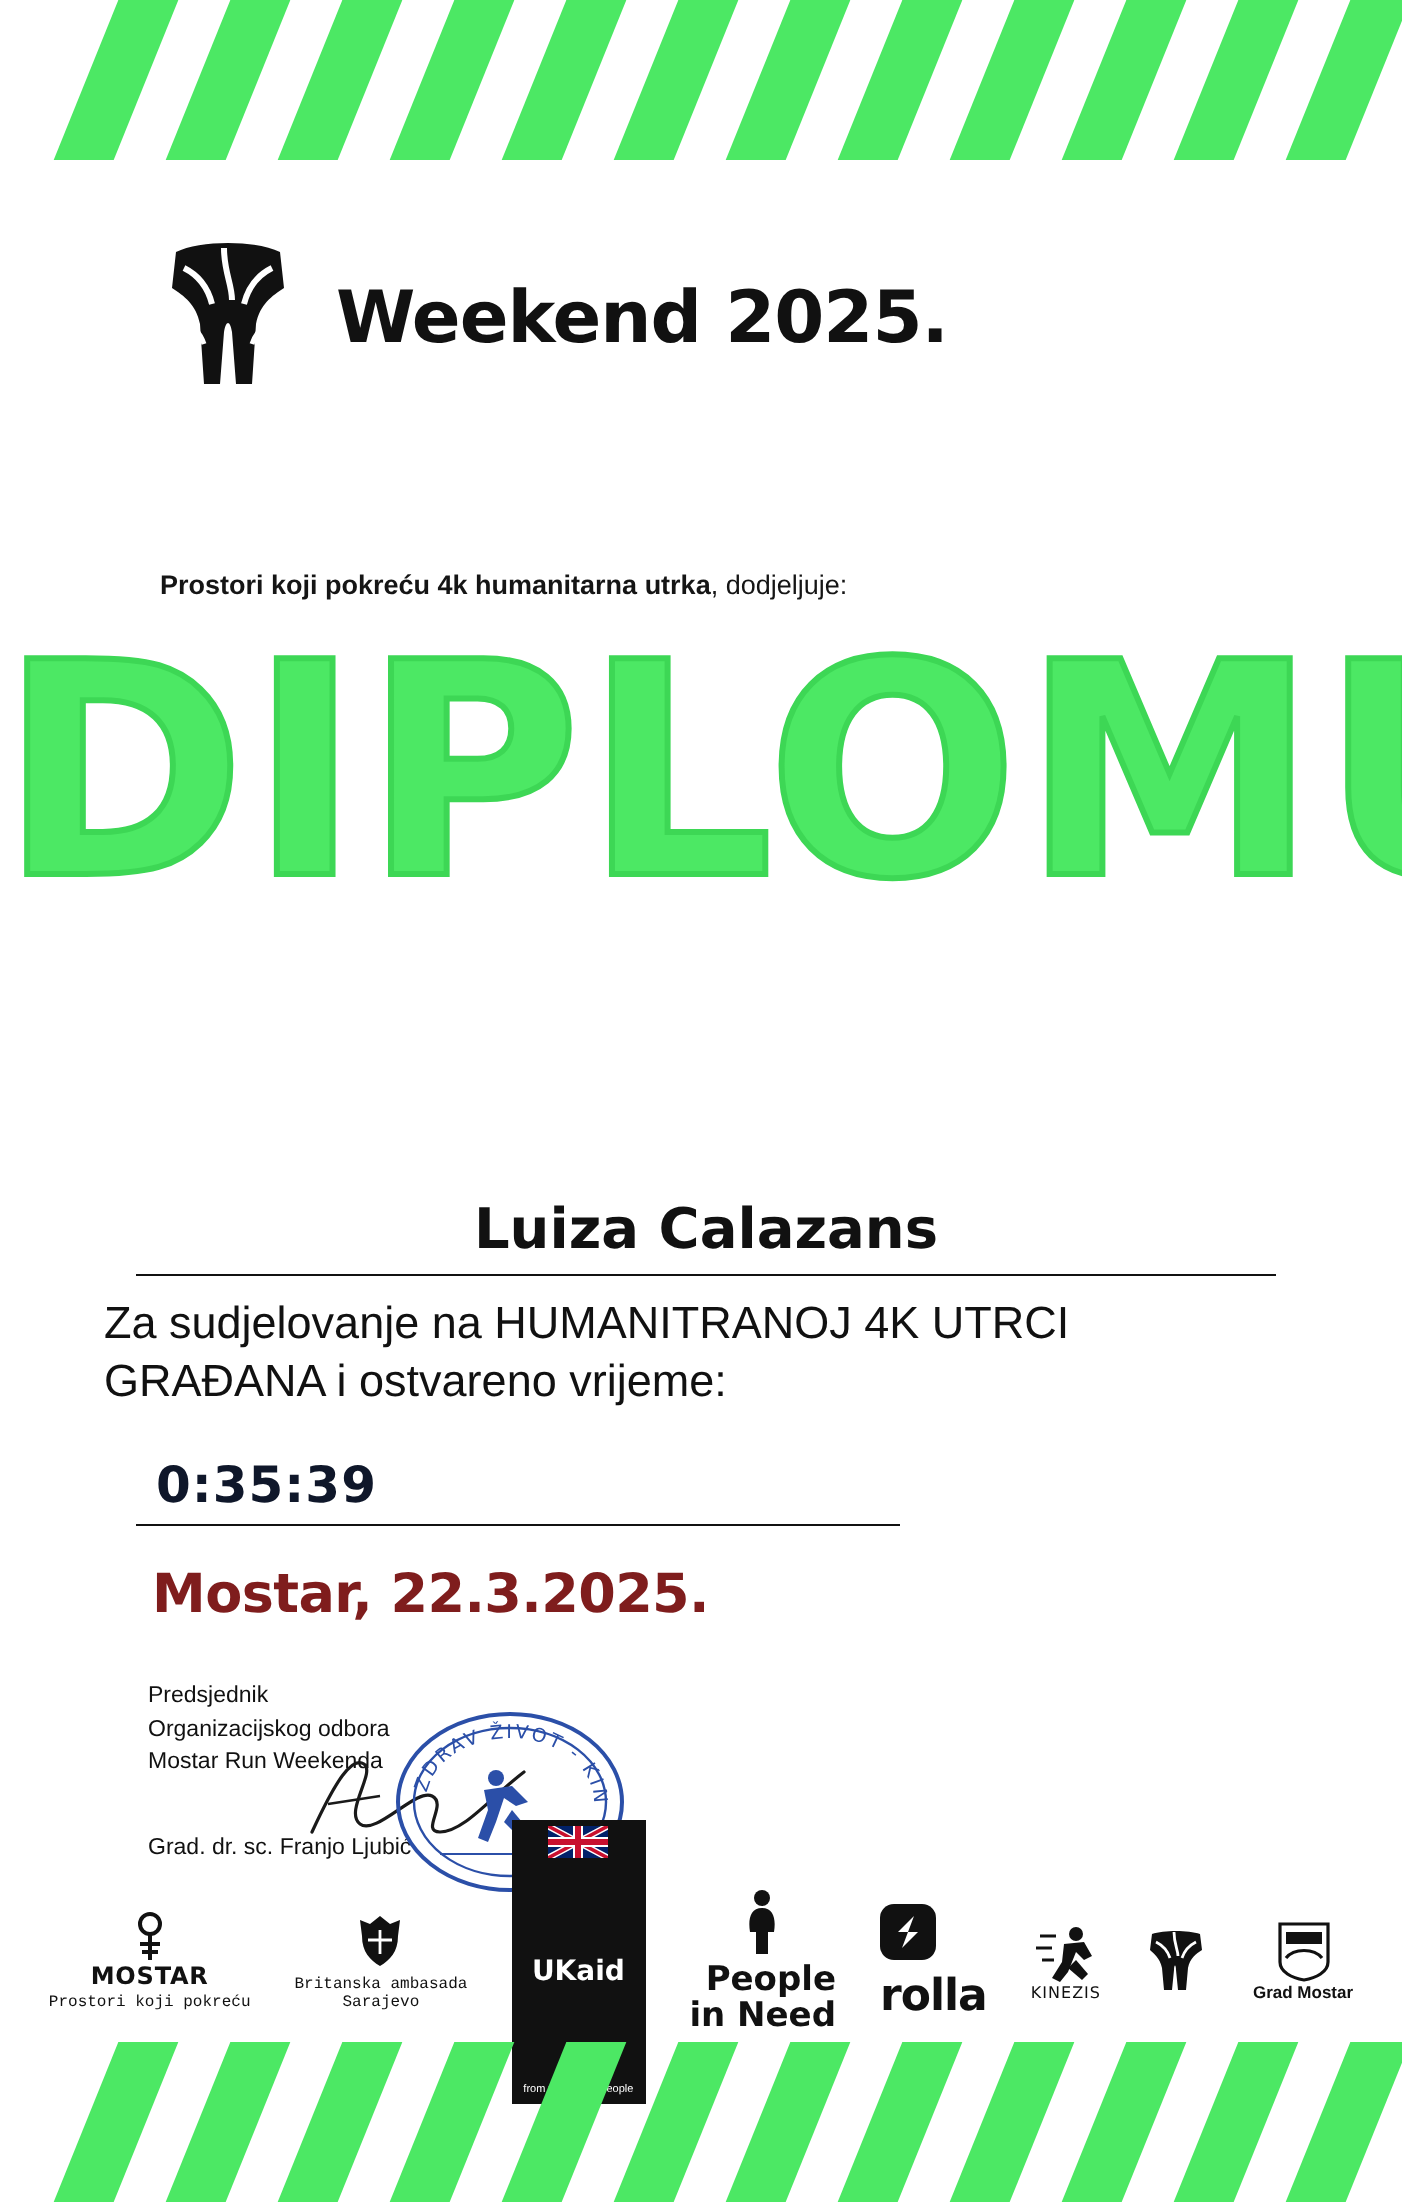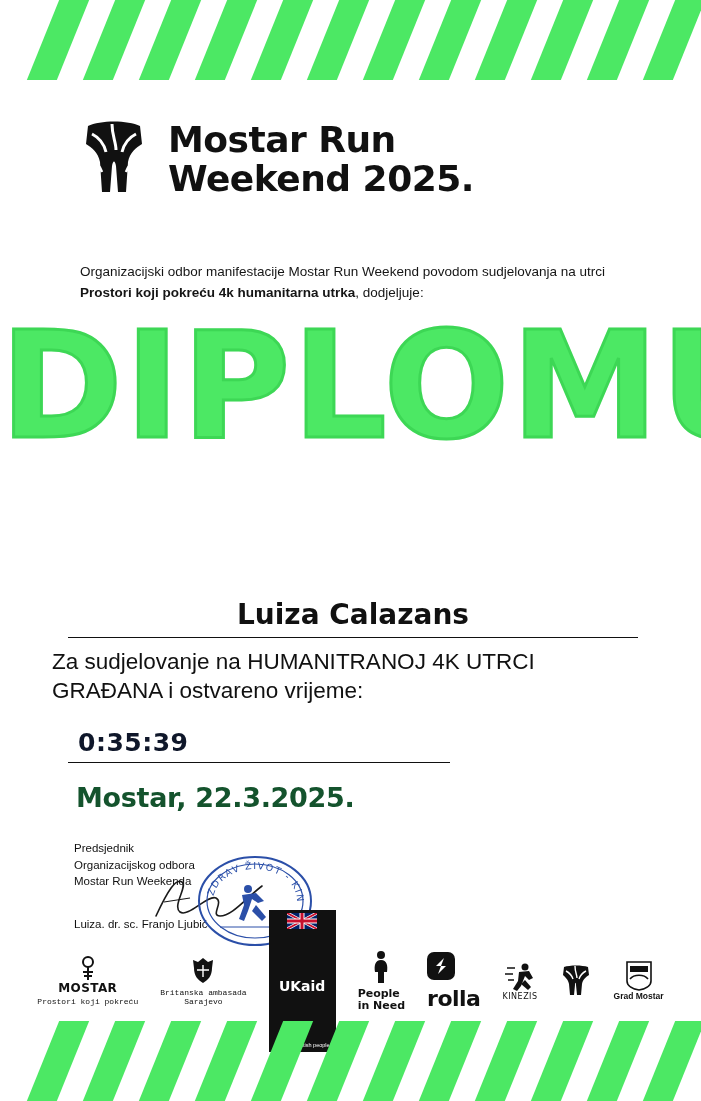--- a/index.html
+++ b/index.html
@@ -132,21 +132,21 @@
   }
 
   .place-date {
     position: absolute;
     top: 782px;
     left: 76px;
     font-family: "DejaVu Sans", sans-serif;
     font-weight: bold;
     font-size: 27px;
     letter-spacing: -0.3px;
-    color: #14532d;
+    color: #7f1d1d;
   }
 
   
   .sig-block {
     position: absolute;
     top: 840px;
     left: 74px;
     font-size: 11.5px;
     line-height: 1.45;
     color: #111;
@@ -220,23 +220,23 @@
   }
   .ukaid-box .uk-sub { font-size: 5.5px; margin-top: 1px; }
   .pin {
     display: flex;
     align-items: center;
     gap: 4px;
   }
   .pin-text {
     font-family: "DejaVu Sans", sans-serif;
     font-weight: bold;
-    font-size: 11px;
+    font-size: 17px;
     line-height: 1.05;
-    text-align: left;
+    text-align: right;
   }
   .rolla {
     display: flex;
     align-items: flex-start;
     gap: 6px;
   }
   .rolla-word {
     font-family: "DejaVu Sans", sans-serif;
     font-weight: bold;
     font-size: 22px;
@@ -277,28 +277,27 @@
     <svg class="logo-mark" viewBox="0 0 72 80" xmlns="http://www.w3.org/2000/svg">
       <path d="M10 8 C22 2 50 2 62 8 L64 26 C58 30 52 34 50 44 L48 74 L40 74 L38 48 C37 42 35 42 34 48 L32 74 L24 74 L22 44 C20 34 14 30 8 26 Z" fill="#111"></path>
       <path d="M34 6 C34 18 38 24 38 32" stroke="#fff" stroke-width="3" fill="none"></path>
       <path d="M14 16 C22 20 26 26 28 34" stroke="#fff" stroke-width="3" fill="none"></path>
       <path d="M58 16 C50 20 46 26 44 34" stroke="#fff" stroke-width="3" fill="none"></path>
       <path d="M12 42 C18 44 22 48 24 54" stroke="#fff" stroke-width="2.5" fill="none"></path>
       <path d="M60 42 C54 44 50 48 48 54" stroke="#fff" stroke-width="2.5" fill="none"></path>
     </svg>
   </span>
   <div class="logo-text">
-    <span>Mostar Run</span>
     <span class="l2">Weekend 2025.</span>
   </div>
 </div>
 
 
 <div class="intro">
-  <span>Organizacijski odbor manifestacije Mostar Run Weekend povodom sudjelovanja na utrci</span><br>
+  <br>
   <b>Prostori koji pokreću 4k humanitarna utrka</b><span>, dodjeljuje:</span>
 </div>
 
 
 <div class="headline">DIPLOMU</div>
 
 
 <div class="recipient">Luiza Calazans</div>
 <div class="rule-name"></div>
 
@@ -310,21 +309,21 @@
 <div class="rule-time"></div>
 
 
 <div class="place-date">Mostar, 22.3.2025.</div>
 
 
 <div class="sig-block">
   <div>Predsjednik</div>
   <div>Organizacijskog odbora</div>
   <div>Mostar Run Weekenda</div>
-  <div class="sig-name">Luiza. dr. sc. Franjo Ljubić</div>
+  <div class="sig-name">Grad. dr. sc. Franjo Ljubić</div>
 </div>
 
 <span>
   <svg class="sig-scribble" viewBox="0 0 120 52" xmlns="http://www.w3.org/2000/svg">
     <path d="M6 44 C18 18 26 6 32 10 C38 14 22 34 30 40 C38 46 58 22 66 26 C74 30 60 44 70 44 C82 44 96 26 112 14" stroke="#1a1a1a" stroke-width="1.6" fill="none" stroke-linecap="round"></path>
     <path d="M14 30 L40 26" stroke="#1a1a1a" stroke-width="1.2" fill="none"></path>
   </svg>
 </span>
 
 <span>

